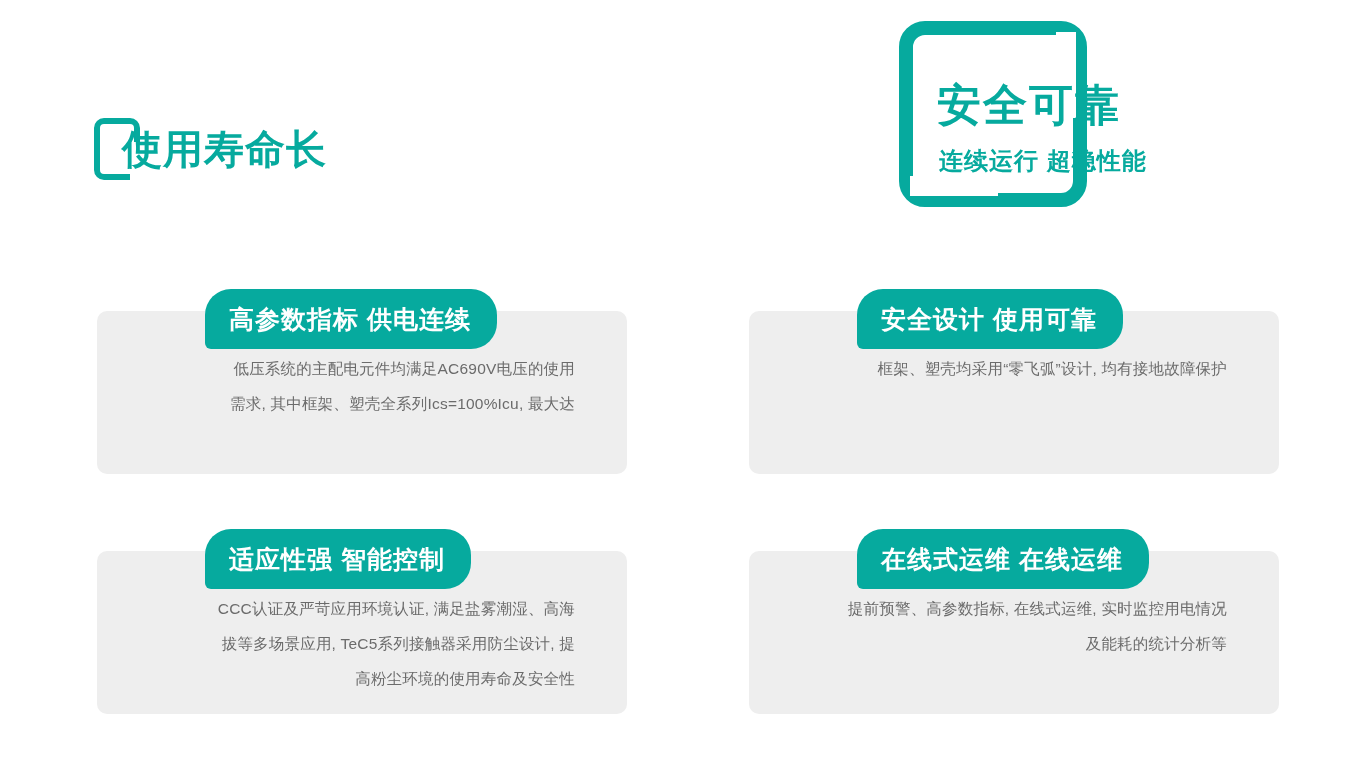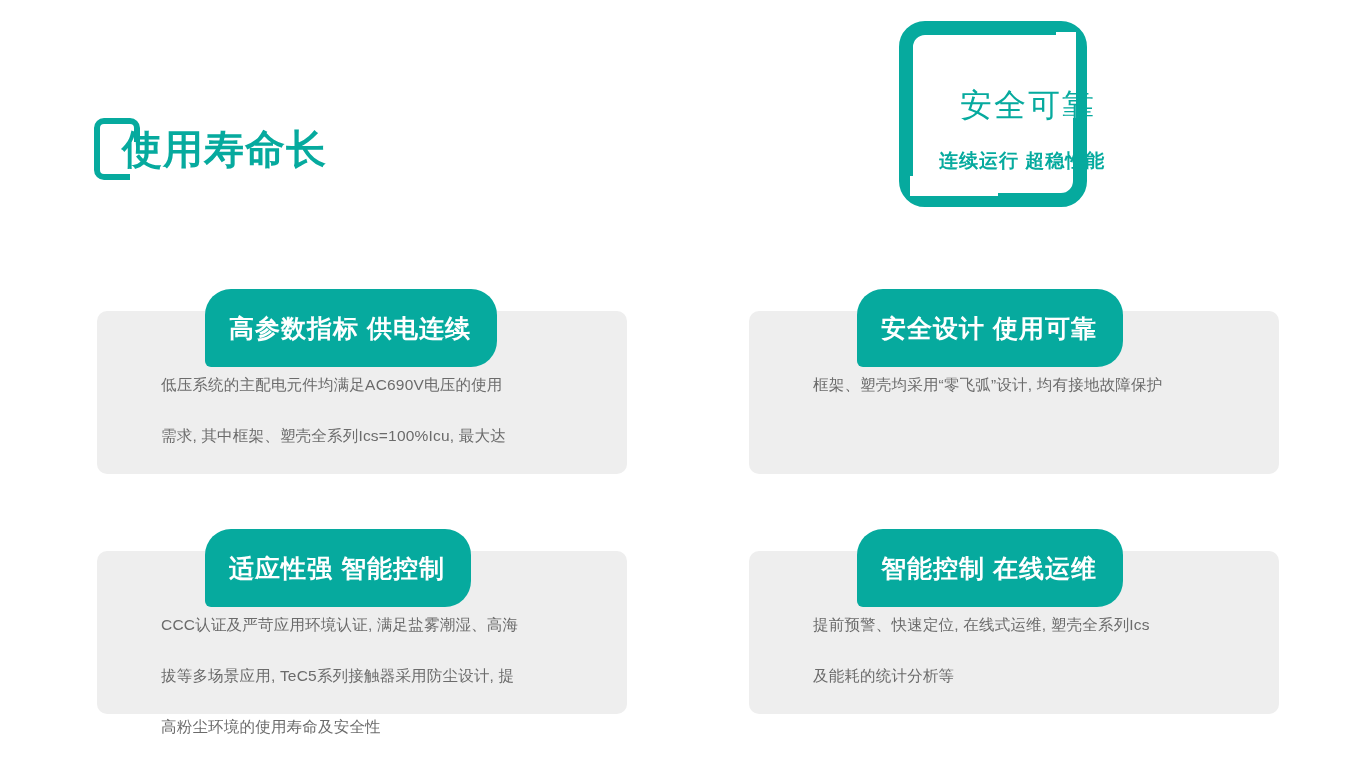--- a/index.html
+++ b/index.html
@@ -35,53 +35,53 @@
     position:absolute;left:0;top:0;width:188px;height:186px;
     border:14px solid #06aa9e;border-radius:26px;box-sizing:border-box;
   }
   .badge-gap-top{
     position:absolute;right:-3px;top:-3px;width:20px;height:86px;background:#ffffff;
   }
   .badge-gap-bottom{
     position:absolute;left:-3px;bottom:-3px;width:88px;height:20px;background:#ffffff;
   }
   .badge-main{
-    position:absolute;left:61px;top:58px;
-    font-size:32px;font-weight:normal;color:#06aa9e;
+    position:absolute;left:38px;top:58px;
+    font-size:44px;font-weight:bold;color:#06aa9e;
     letter-spacing:2px;line-height:52px;white-space:nowrap;
   }
   .badge-sub{
     position:absolute;left:40px;top:125px;
-    font-size:19px;font-weight:bold;color:#06aa9e;
+    font-size:24px;font-weight:bold;color:#06aa9e;
     letter-spacing:1px;line-height:30px;white-space:nowrap;
   }
 
   
   .card{position:absolute;}
   .card-bg{
     position:absolute;left:0;top:22px;width:530px;height:163px;
     background:#eeeeee;border-radius:10px;
   }
   .card-head{
-    position:absolute;left:108px;top:0px;height:78px;
+    position:absolute;left:108px;top:0px;height:60px;
     background:#06aa9e;
     border-radius:26px 26px 26px 6px;
     display:flex;align-items:center;
     padding:0 26px 0 24px;box-sizing:border-box;
   }
   .card-head-text{
     font-size:25px;font-weight:bold;color:#ffffff;
     letter-spacing:1px;white-space:nowrap;line-height:30px;
   }
   .card-body{
     position:absolute;left:48px;top:62px;width:430px;
     font-size:15.5px;color:#6b6b6b;line-height:35px;
     letter-spacing:0.2px;
   }
-  .card-body p{margin:16px;}
+  .card-body p{margin:0;text-align:right;}
 
   
   #card-1{left:97px;top:289px;}
   #card-2{left:749px;top:289px;}
   #card-3{left:97px;top:529px;}
   #card-4{left:749px;top:529px;}
 </style>
 </head>
 <body>
 
@@ -132,21 +132,21 @@
     <div class="card-body">
       <p>CCC认证及严苛应用环境认证, 满足盐雾潮湿、高海</p>
       <p>拔等多场景应用, TeC5系列接触器采用防尘设计, 提</p>
       <p>高粉尘环境的使用寿命及安全性</p>
     </div>
   </div>
 
   <div class="card" id="card-4">
     <div class="card-bg"></div>
     <div class="card-head">
-      <span class="card-head-text">智能控制 在线运维</span>
+      <span class="card-head-text">在线式运维 在线运维</span>
     </div>
     <div class="card-body">
-      <p>提前预警、快速定位, 在线式运维, 塑壳全系列Ics</p>
+      <p>提前预警、高参数指标, 在线式运维, 实时监控用电情况</p>
       <p>及能耗的统计分析等</p>
     </div>
   </div>
 
 </div>
 
 </body></html>

